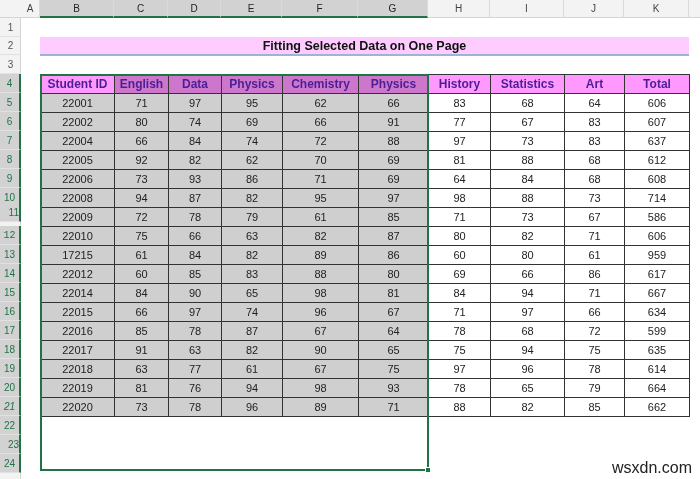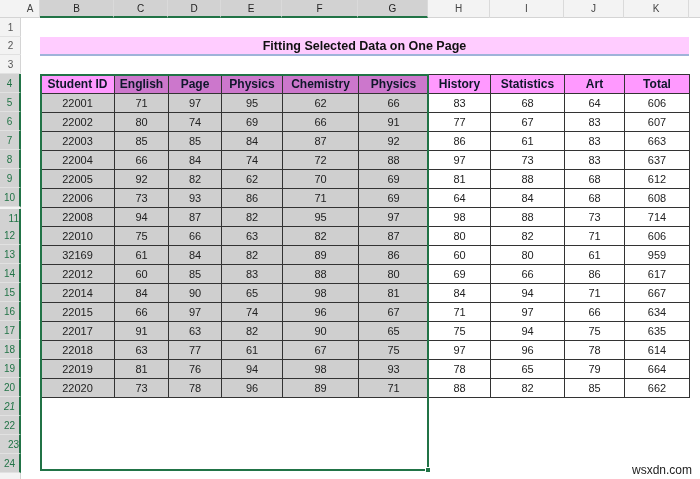--- a/index.html
+++ b/index.html
@@ -13,30 +13,30 @@
     .corner::after { content: ""; position: absolute; right: 3px; bottom: 3px; border-left: 8px solid transparent; border-bottom: 8px solid #b9b9b9; }
 
     .row-headers { position: absolute; top: 18px; left: 0; width: 21px; background: #f3f3f3; border-right: 1px solid #d4d4d4; height: 461px; }
     .row-hdr { position: absolute; left: 0; width: 21px; font-size: 10px; color: #555; text-align: center; border-bottom: 1px solid #e1e1e1; }
     .row-hdr.sel { background: #d2d2d2; color: #217346; border-right: 2px solid #217346; }
 
     .title-bar { position: absolute; left: 40px; top: 37px; width: 649px; height: 19px; background: #ffccff; border-bottom: 2px solid #9fb3d9; text-align: center; font-weight: bold; font-size: 12.5px; line-height: 19px; color: #111; }
 
     table.grid { position: absolute; left: 40px; top: 74px; border-collapse: collapse; table-layout: fixed; }
     table.grid td, table.grid th { border: 1px solid #333; font-size: 11px; text-align: center; height: 19px; padding: 0; color: #222; font-weight: normal; }
-    table.grid th { font-weight: bold; font-size: 12px; color: #0f172a; }
+    table.grid th { font-weight: bold; font-size: 12px; color: #4c1d95; }
     th.h-pink { background: #ff99ff; }
     th.h-purple { background: #cc77cc; }
     td.sel { background: #cfcfcf; }
     td.plain { background: #ffffff; }
 
     .selection { position: absolute; left: 40px; top: 74px; width: 389px; height: 397px; border: 2px solid #217346; pointer-events: none; }
     .sel-handle { position: absolute; left: 425px; top: 467px; width: 6px; height: 6px; background: #217346; border: 1px solid #fff; }
 
-    .watermark { position: absolute; right: 6px; bottom: 2px; font-size: 12px; color: #222; background: rgba(255,255,255,0.85); padding: 0 2px; }
+    .watermark { position: absolute; right: 6px; bottom: 2px; font-size: 16px; color: #222; background: rgba(255,255,255,0.85); padding: 0 2px; }
   </style>
 </head>
 <body>
 
 <div class="corner"></div>
 <div class="col-headers" id="colHeaders">
     <div class="col-hdr" style="left: 21px; width: 19px;">A</div>
     <div class="col-hdr sel" style="left: 40px; width: 74px;">B</div>
     <div class="col-hdr sel" style="left: 114px; width: 54px;">C</div>
     <div class="col-hdr sel" style="left: 168px; width: 53px;">D</div>
@@ -52,22 +52,22 @@
     <div class="row-hdr" style="top: 0px; height: 19px; line-height: 19px;">1</div>
     <div class="row-hdr" style="top: 19px; height: 18px; line-height: 18px;">2</div>
     <div class="row-hdr" style="top: 37px; height: 19px; line-height: 19px;">3</div>
     <div class="row-hdr sel" style="top: 56px; height: 19px; line-height: 19px;">4</div>
     <div class="row-hdr sel" style="top: 75px; height: 19px; line-height: 19px;">5</div>
     <div class="row-hdr sel" style="top: 94px; height: 19px; line-height: 19px;">6</div>
     <div class="row-hdr sel" style="top: 113px; height: 19px; line-height: 19px;">7</div>
     <div class="row-hdr sel" style="top: 132px; height: 19px; line-height: 19px;">8</div>
     <div class="row-hdr sel" style="top: 151px; height: 19px; line-height: 19px;">9</div>
     <div class="row-hdr sel" style="top: 170px; height: 19px; line-height: 19px;">10</div>
-    <div class="row-hdr sel" style="top: 191px; height: 19px; line-height: 19px; text-align: right;">11</div>
-    <div class="row-hdr sel" style="top: 208px; height: 19px; line-height: 19px;">12</div>
+    <div class="row-hdr sel" style="top: 185px; height: 19px; line-height: 19px; text-align: right;">11</div>
+    <div class="row-hdr sel" style="top: 208px; height: 19px; line-height: 19px; font-family: Liberation Mono, monospace;">12</div>
     <div class="row-hdr sel" style="top: 227px; height: 19px; line-height: 19px;">13</div>
     <div class="row-hdr sel" style="top: 246px; height: 19px; line-height: 19px;">14</div>
     <div class="row-hdr sel" style="top: 265px; height: 19px; line-height: 19px;">15</div>
     <div class="row-hdr sel" style="top: 284px; height: 19px; line-height: 19px;">16</div>
     <div class="row-hdr sel" style="top: 303px; height: 19px; line-height: 19px;">17</div>
     <div class="row-hdr sel" style="top: 322px; height: 19px; line-height: 19px;">18</div>
     <div class="row-hdr sel" style="top: 341px; height: 19px; line-height: 19px;">19</div>
     <div class="row-hdr sel" style="top: 360px; height: 19px; line-height: 19px;">20</div>
     <div class="row-hdr sel" style="top: 379px; height: 19px; line-height: 19px; font-style: italic;">21</div>
     <div class="row-hdr sel" style="top: 398px; height: 19px; line-height: 19px;">22</div>
@@ -87,21 +87,21 @@
       <col style="width:70px">
       <col style="width:62px">
       <col style="width:74px">
       <col style="width:60px">
       <col style="width:65px">
   </colgroup>
   <thead>
       <tr id="hdrRow">
         <th class="h-pink">Student ID</th>
         <th class="h-purple">English</th>
-        <th class="h-purple">Page</th>
+        <th class="h-purple">Data</th>
         <th class="h-purple">Physics</th>
         <th class="h-purple">Chemistry</th>
         <th class="h-purple">Physics</th>
         <th class="h-pink">History</th>
         <th class="h-pink">Statistics</th>
         <th class="h-pink">Art</th>
         <th class="h-pink">Total</th>
       </tr>
     </thead>
   <tbody id="gridBody">
@@ -121,32 +121,20 @@
         <td class="sel">22002</td>
         <td class="sel">80</td>
         <td class="sel">74</td>
         <td class="sel">69</td>
         <td class="sel">66</td>
         <td class="sel">91</td>
         <td class="plain">77</td>
         <td class="plain">67</td>
         <td class="plain">83</td>
         <td class="plain">607</td>
-      </tr>
-      <tr>
-        <td class="sel">22003</td>
-        <td class="sel">85</td>
-        <td class="sel">85</td>
-        <td class="sel">84</td>
-        <td class="sel">87</td>
-        <td class="sel">92</td>
-        <td class="plain">86</td>
-        <td class="plain">61</td>
-        <td class="plain">83</td>
-        <td class="plain">663</td>
       </tr>
       <tr>
         <td class="sel">22004</td>
         <td class="sel">66</td>
         <td class="sel">84</td>
         <td class="sel">74</td>
         <td class="sel">72</td>
         <td class="sel">88</td>
         <td class="plain">97</td>
         <td class="plain">73</td>
@@ -183,33 +171,45 @@
         <td class="sel">87</td>
         <td class="sel">82</td>
         <td class="sel">95</td>
         <td class="sel">97</td>
         <td class="plain">98</td>
         <td class="plain">88</td>
         <td class="plain">73</td>
         <td class="plain">714</td>
       </tr>
       <tr>
+        <td class="sel">22009</td>
+        <td class="sel">72</td>
+        <td class="sel">78</td>
+        <td class="sel">79</td>
+        <td class="sel">61</td>
+        <td class="sel">85</td>
+        <td class="plain">71</td>
+        <td class="plain">73</td>
+        <td class="plain">67</td>
+        <td class="plain">586</td>
+      </tr>
+      <tr>
         <td class="sel">22010</td>
         <td class="sel">75</td>
         <td class="sel">66</td>
         <td class="sel">63</td>
         <td class="sel">82</td>
         <td class="sel">87</td>
         <td class="plain">80</td>
         <td class="plain">82</td>
         <td class="plain">71</td>
         <td class="plain">606</td>
       </tr>
       <tr>
-        <td class="sel">32169</td>
+        <td class="sel">17215</td>
         <td class="sel">61</td>
         <td class="sel">84</td>
         <td class="sel">82</td>
         <td class="sel">89</td>
         <td class="sel">86</td>
         <td class="plain">60</td>
         <td class="plain">80</td>
         <td class="plain">61</td>
         <td class="plain">959</td>
       </tr>
@@ -243,20 +243,32 @@
         <td class="sel">97</td>
         <td class="sel">74</td>
         <td class="sel">96</td>
         <td class="sel">67</td>
         <td class="plain">71</td>
         <td class="plain">97</td>
         <td class="plain">66</td>
         <td class="plain">634</td>
       </tr>
       <tr>
+        <td class="sel">22016</td>
+        <td class="sel">85</td>
+        <td class="sel">78</td>
+        <td class="sel">87</td>
+        <td class="sel">67</td>
+        <td class="sel">64</td>
+        <td class="plain">78</td>
+        <td class="plain">68</td>
+        <td class="plain">72</td>
+        <td class="plain">599</td>
+      </tr>
+      <tr>
         <td class="sel">22017</td>
         <td class="sel">91</td>
         <td class="sel">63</td>
         <td class="sel">82</td>
         <td class="sel">90</td>
         <td class="sel">65</td>
         <td class="plain">75</td>
         <td class="plain">94</td>
         <td class="plain">75</td>
         <td class="plain">635</td>

